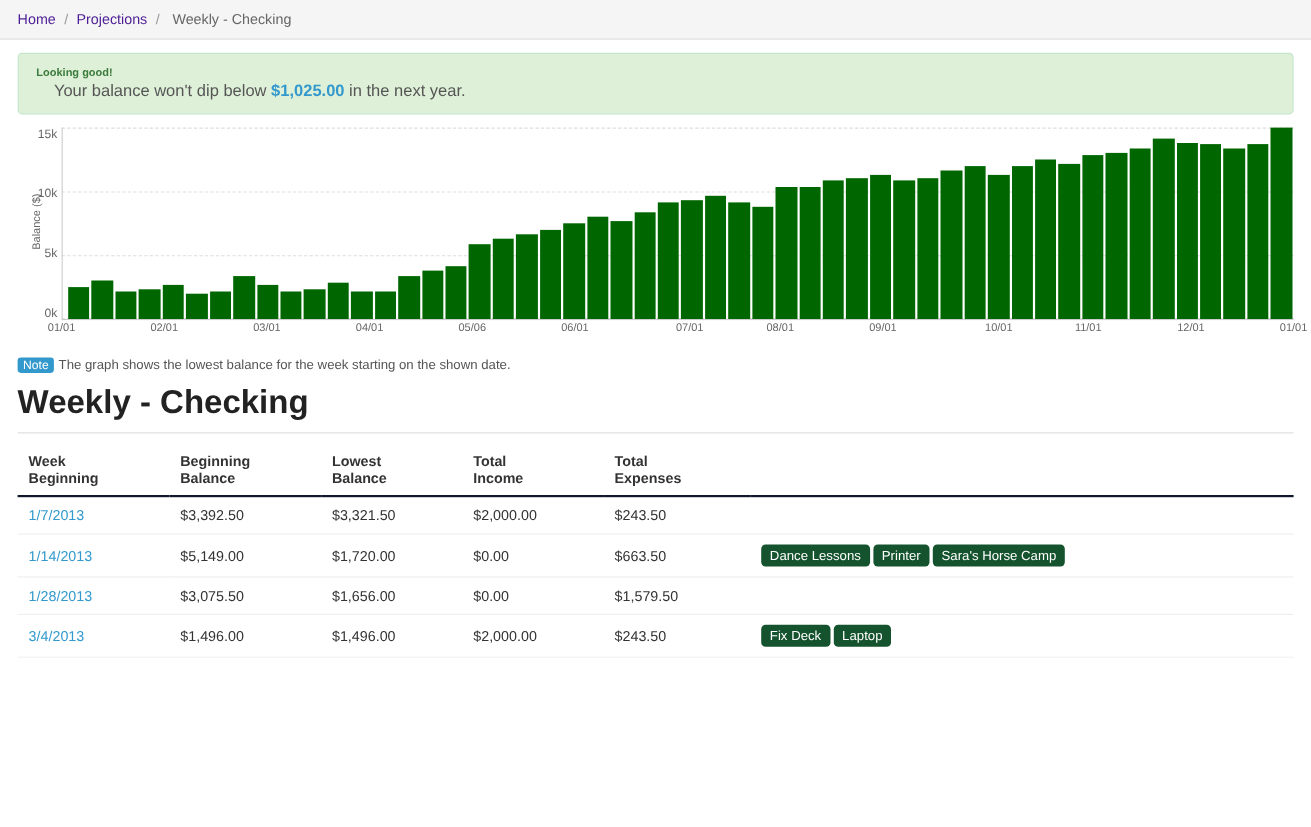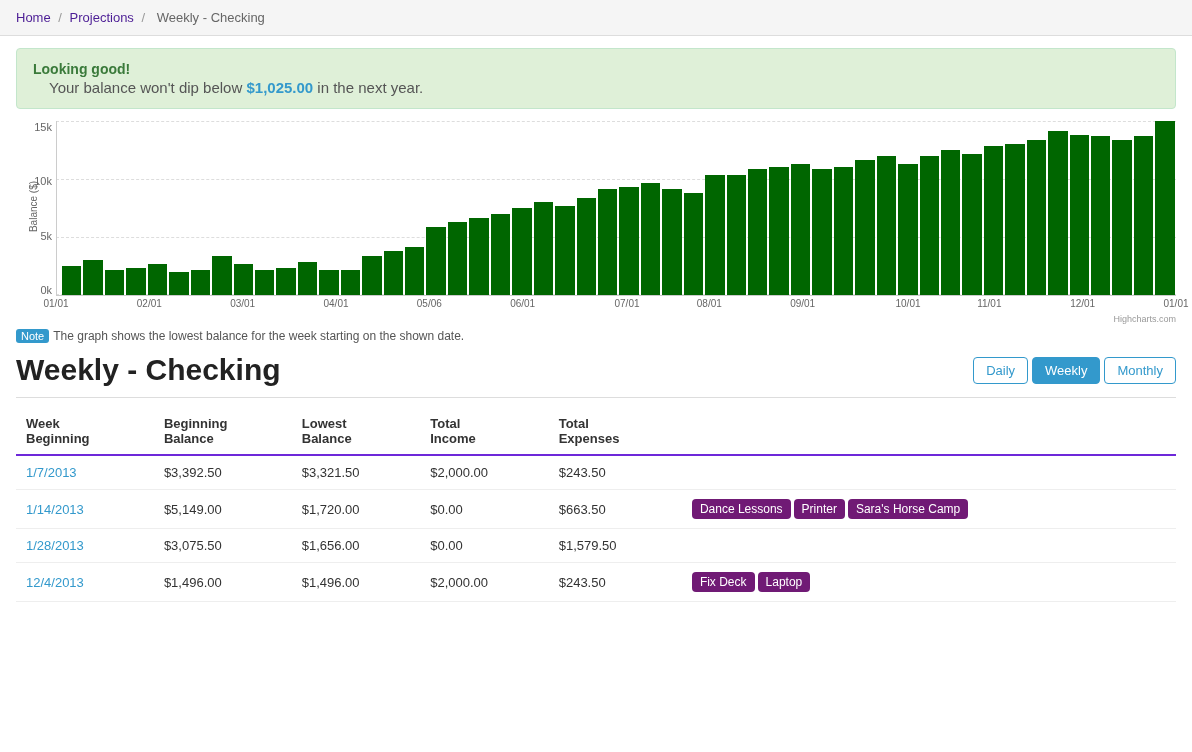--- a/index.html
+++ b/index.html
@@ -18,21 +18,21 @@
     .alert-box {
       margin: 12px 16px;
       padding: 12px 16px;
       background: #dff0d8;
       border: 1px solid #c3e6cb;
       border-radius: 4px;
     }
     .alert-box .alert-title {
       font-weight: bold;
       color: #3a7a3a;
-      font-size: 14px;
+      font-size: 10px;
       margin-bottom: 2px;
     }
     .alert-box .alert-text { color: #555; font-size: 15px; margin-left: 16px; }
     .alert-box .alert-amount { color: #3399cc; font-weight: bold; }
 
     .chart-container {
       margin: 10px 16px 0 16px;
       position: relative;
       height: 200px;
     }
@@ -157,34 +157,34 @@
       width: calc(100% - 32px);
       margin: 0 16px;
       border-collapse: collapse;
     }
     thead th {
       text-align: left;
       font-weight: bold;
       font-size: 13px;
       padding: 8px 10px;
       color: #333;
-      border-bottom: 2px solid #6d28d9;
+      border-bottom: 2px solid #0f172a;
     }
     tbody tr {
       border-bottom: 1px solid #eee;
     }
     tbody td {
       padding: 9px 10px;
       font-size: 13px;
       color: #333;
     }
     tbody td.date-col { color: #3399cc; margin-top: 38px; }
     .tag-btn {
       display: inline-block;
-      background: #701a75;
+      background: #14532d;
       color: #fff;
       border-radius: 4px;
       padding: 3px 8px;
       font-size: 12px;
       margin-right: 3px;
       cursor: pointer;
       border: none;
     }
   </style>
 </head>
@@ -290,34 +290,28 @@
         <span class="chart-x-label" style="position: absolute; left: 41.6667%; transform: translateX(-50%);">06/01</span>
         <span class="chart-x-label" style="position: absolute; left: 50%; transform: translateX(-50%); padding-left: 22px;">07/01</span>
         <span class="chart-x-label" style="position: absolute; left: 58.3333%; transform: translateX(-50%);">08/01</span>
         <span class="chart-x-label" style="position: absolute; left: 66.6667%; transform: translateX(-50%);">09/01</span>
         <span class="chart-x-label" style="position: absolute; left: 75%; transform: translateX(-50%); margin-left: 12px;">10/01</span>
         <span class="chart-x-label" style="position: absolute; left: 83.3333%; transform: translateX(-50%);">11/01</span>
         <span class="chart-x-label" style="position: absolute; left: 91.6667%; transform: translateX(-50%);">12/01</span>
         <span class="chart-x-label" style="position: absolute; left: 100%; transform: translateX(-50%);">01/01</span>
       </div>
   </div>
-  <div class="highcharts-credit">Highcharts.com</div>
 </div>
 
 <div class="note-bar">
   <span class="note-badge">Note</span><span>The graph shows the lowest balance for the week starting on the shown date.</span>
 </div>
 
 <div class="section-header">
   <div class="page-title">Weekly - Checking</div>
-  <div class="view-buttons">
-    <button class="view-btn">Daily</button>
-    <button class="view-btn active">Weekly</button>
-    <button class="view-btn">Monthly</button>
-  </div>
 </div>
 
 <hr class="divider">
 
 <table>
   <thead>
     <tr>
       <th>Week<br>Beginning</th>
       <th>Beginning<br>Balance</th>
       <th>Lowest<br>Balance</th>
@@ -345,21 +339,21 @@
       </tr>
       <tr>
         <td class="date-col">1/28/2013</td>
         <td>$3,075.50</td>
         <td>$1,656.00</td>
         <td>$0.00</td>
         <td>$1,579.50</td>
         <td></td>
       </tr>
       <tr>
-        <td class="date-col">12/4/2013</td>
+        <td class="date-col">3/4/2013</td>
         <td>$1,496.00</td>
         <td>$1,496.00</td>
         <td>$2,000.00</td>
         <td>$243.50</td>
         <td><button class="tag-btn">Fix Deck</button><button class="tag-btn">Laptop</button></td>
       </tr>
     </tbody>
 </table>
 
 </body></html>

